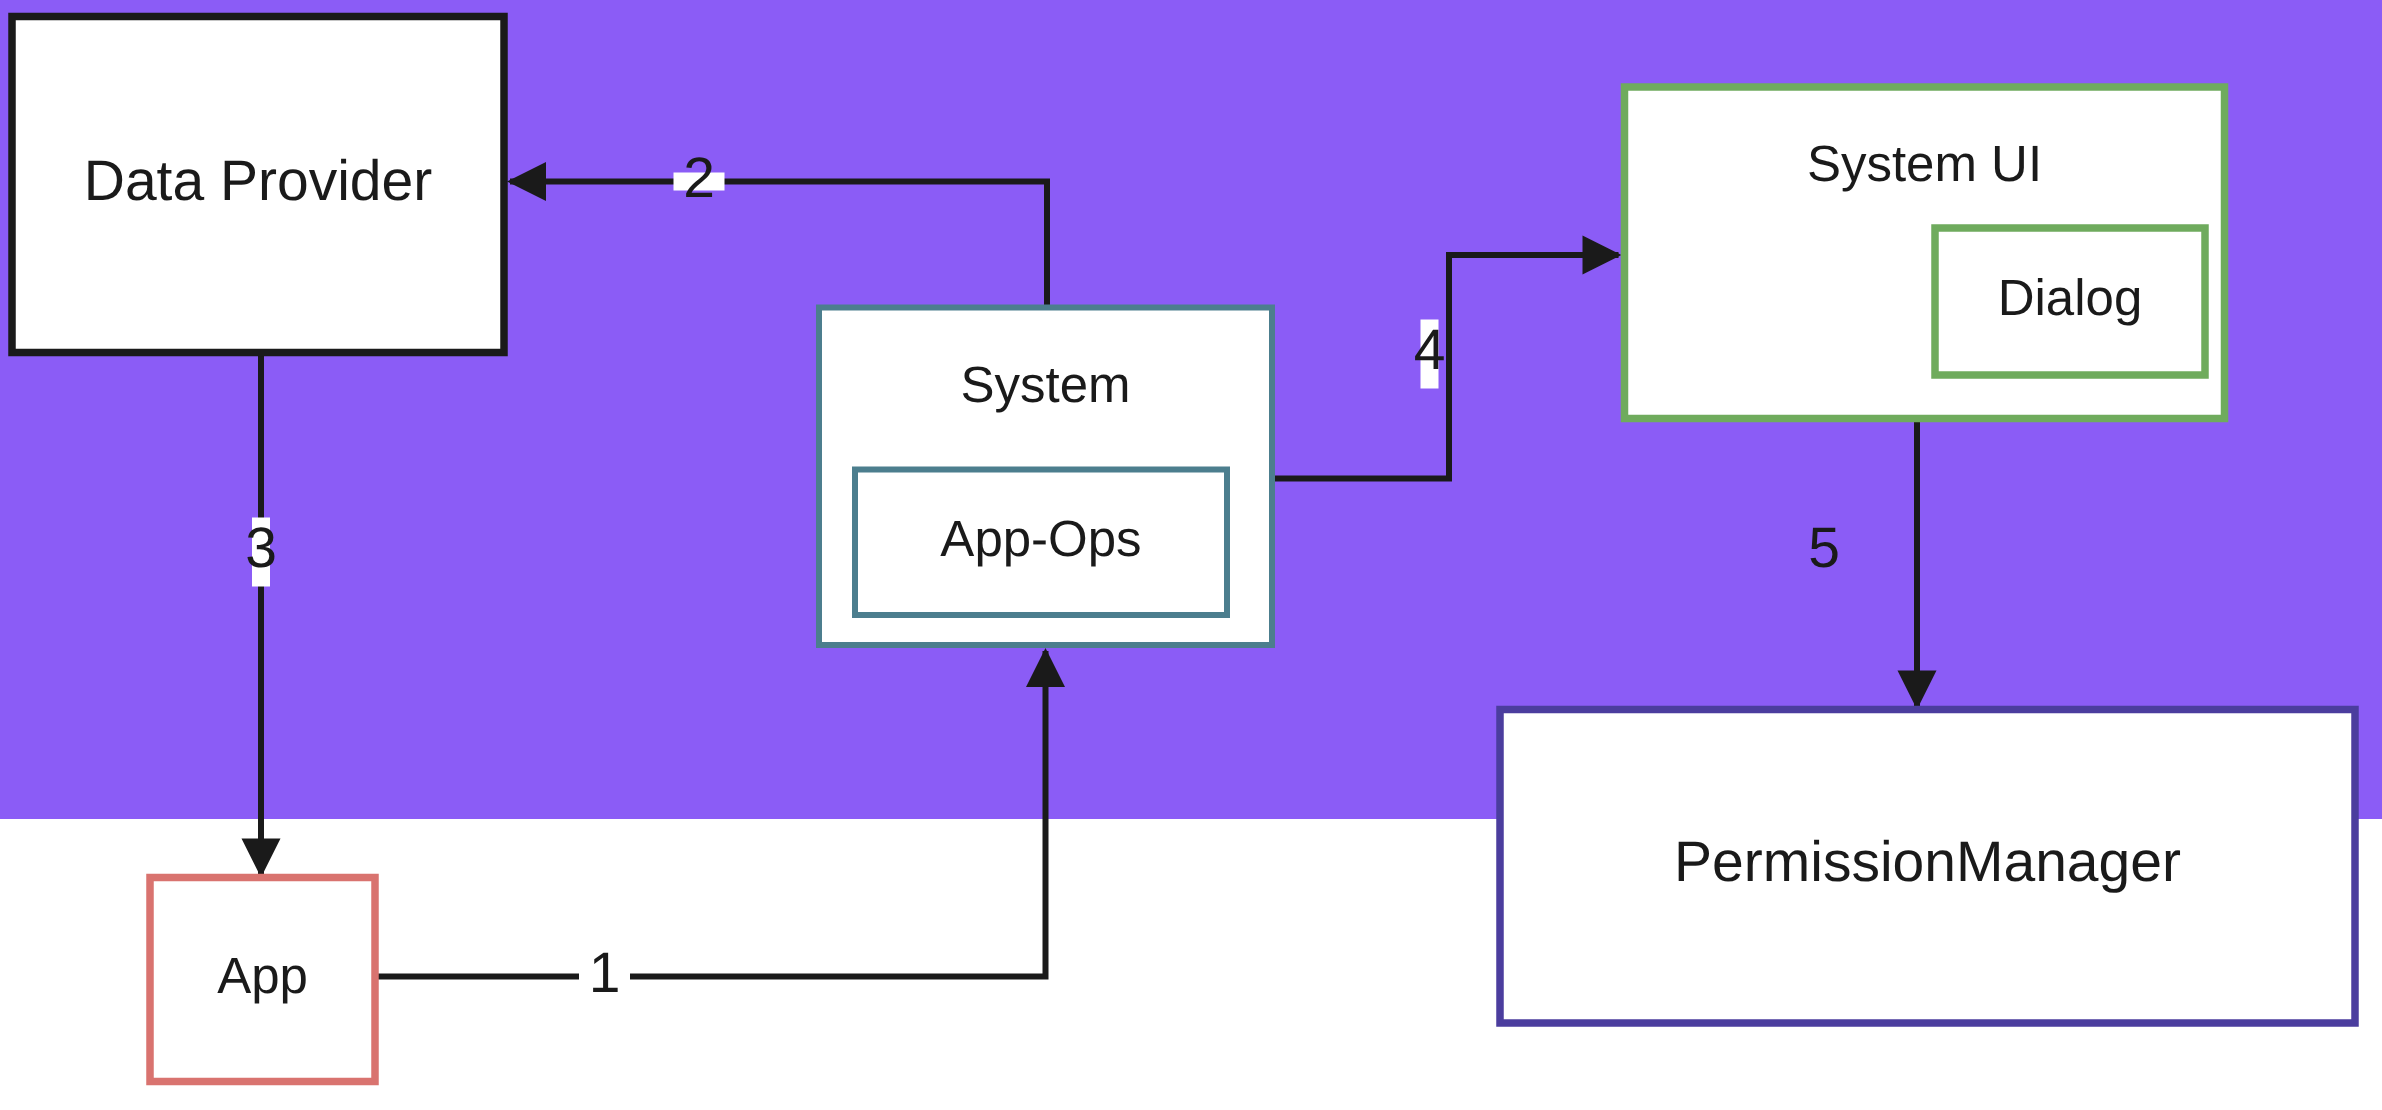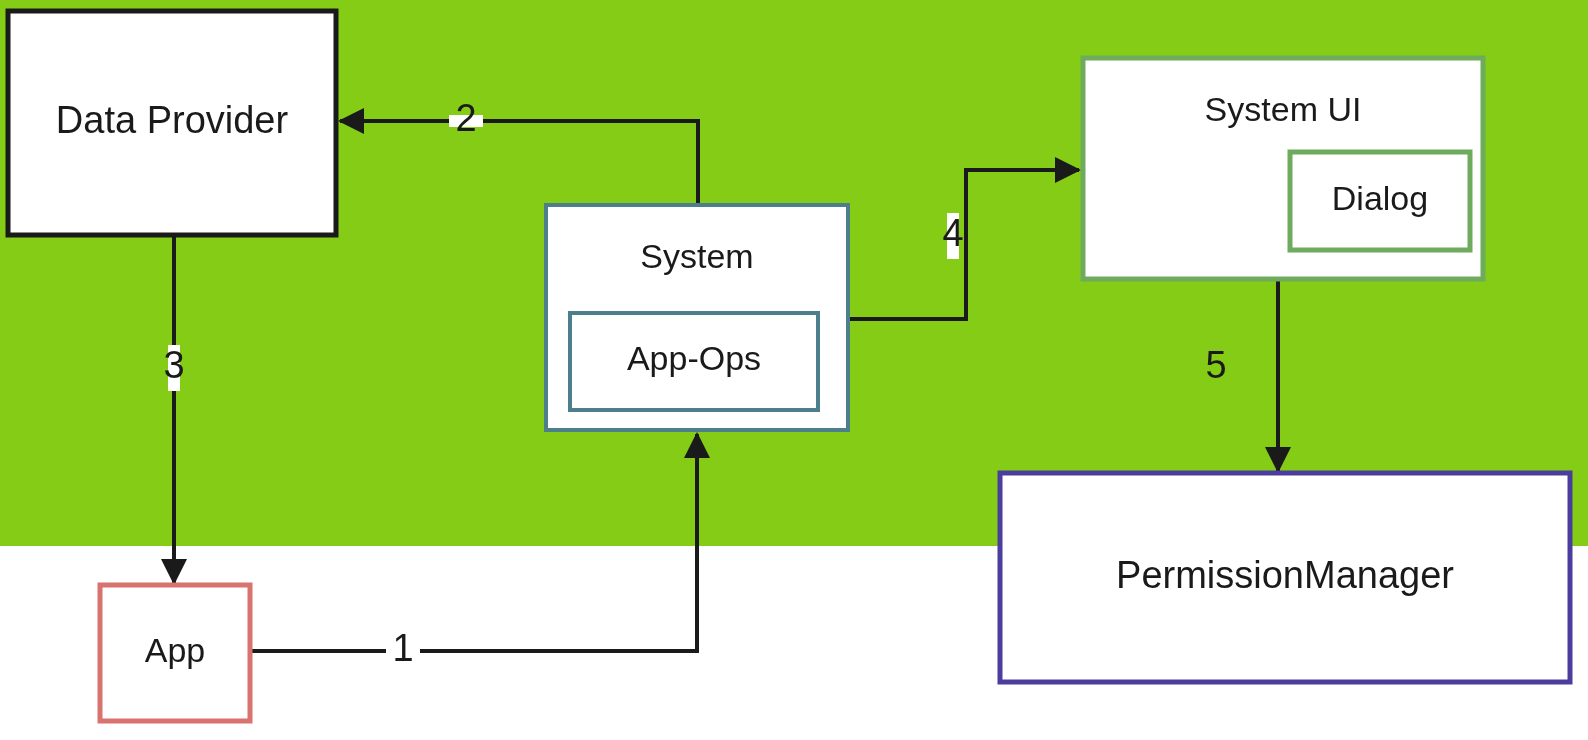--- a/index.html
+++ b/index.html
@@ -10,21 +10,21 @@
   body {
     width: 1588px;
     height: 740px;
     font-family: "Liberation Sans", sans-serif;
     overflow: hidden;
   }
   #diagram-root {
     position: relative;
     width: 1588px;
     height: 546px;
-    background: #84cc16;
+    background: #8b5cf6;
   }
   svg.diagram {
     display: block;
     width: 1588px;
     height: 740px;
   }
   .node-box {
     fill: #ffffff;
   }
   .node-label {

